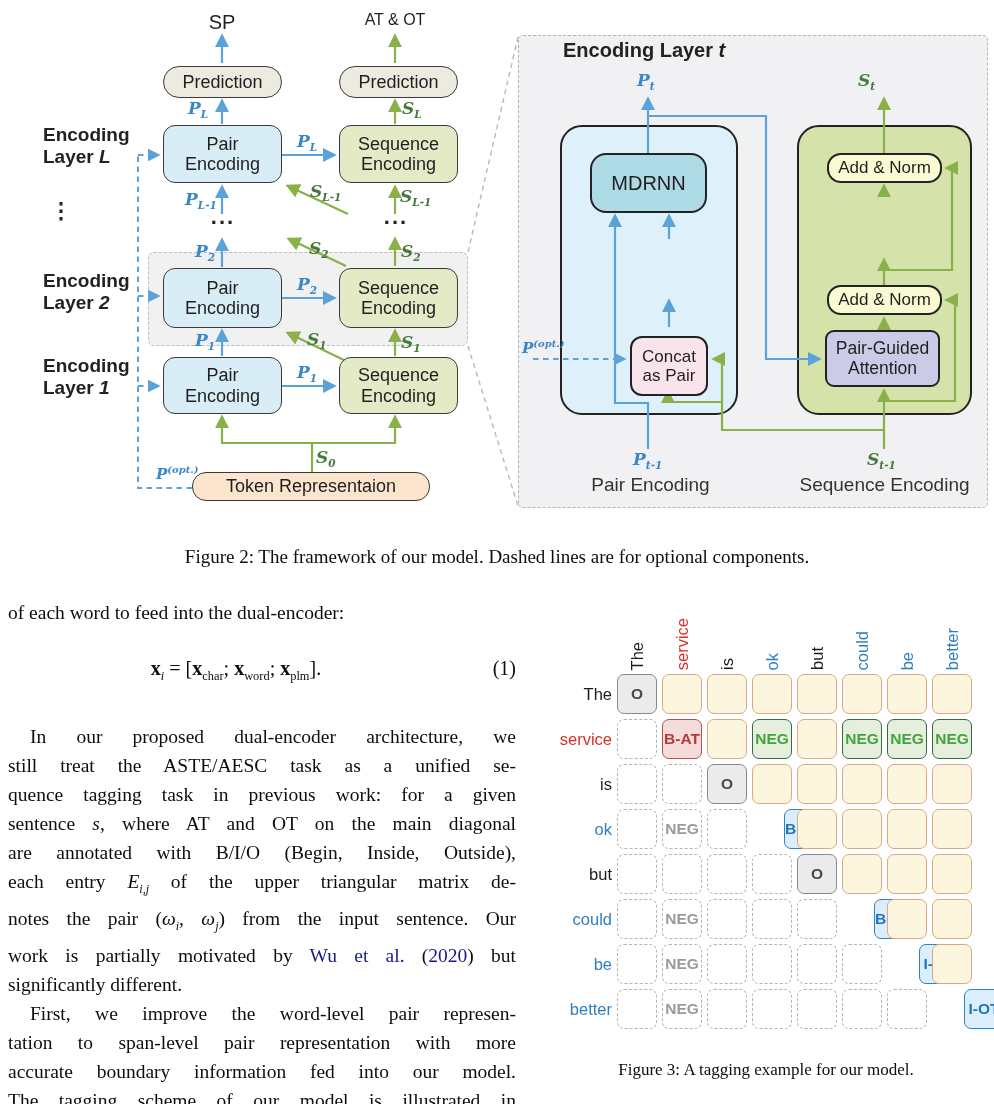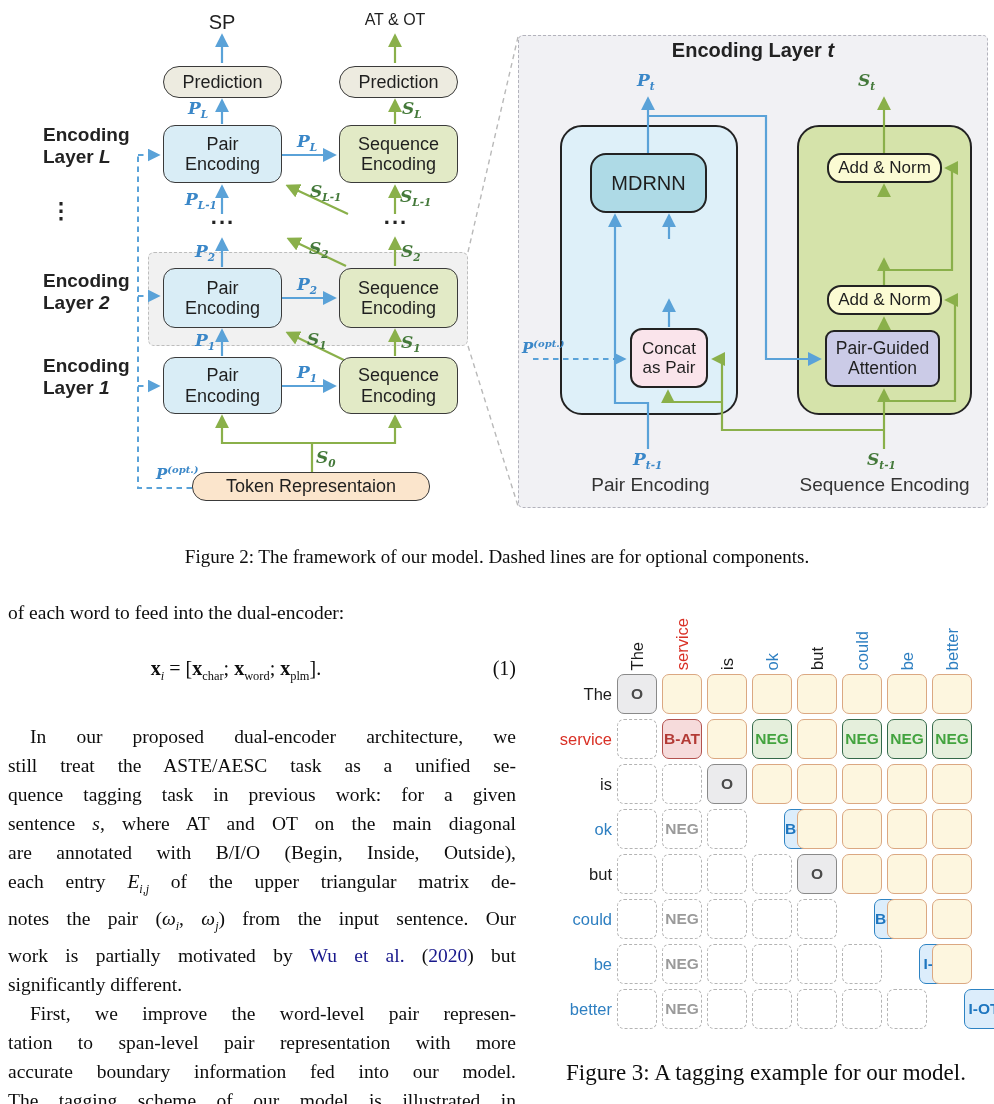--- a/index.html
+++ b/index.html
@@ -18,21 +18,21 @@
   .r2{border-width:2px;border-color:#222;}
   .flabel{position:absolute;color:#1f1f1f;z-index:5;}
   .enclabel{position:absolute;font-size:19px;font-weight:bold;color:#222;line-height:21.5px;z-index:5;}
   .enclabel i{font-weight:bold;}
   .ml{position:absolute;font-family:"DejaVu Serif",serif;font-style:italic;font-size:17px;
       font-weight:600;z-index:5;line-height:1;}
   .ml sub{font-size:10.5px;font-style:italic;}
   .ml sup{font-size:10px;font-style:italic;}
   .mblue{color:#3a87c8;}  .mgreen{color:#44793a;}
   .dots{position:absolute;font-size:22px;font-weight:bold;color:#222;z-index:5;letter-spacing:2px;}
-  .fig2-title{position:absolute;font-size:20px;font-weight:bold;color:#222;text-align:center;z-index:5;}
+  .fig2-title{position:absolute;font-size:20px;font-weight:bold;color:#222;z-index:5;}
   .fig-caption{position:absolute;font-family:"Liberation Serif",serif;font-size:19px;color:#0d0d0d;
                text-align:center;z-index:5;}
   .panel-cap{position:absolute;font-size:19px;color:#333;text-align:center;z-index:5;}
   
   .col-left{position:absolute;left:8px;top:598px;width:508px;font-family:"Liberation Serif",serif;
             font-size:19.5px;line-height:29px;color:#0d0d0d;}
   .col-left .jl{text-align:justify;text-align-last:justify;}
   .col-left sub{font-size:0.62em;}
   .cite{color:#18188c;}
   .eqrow{display:flex;align-items:baseline;margin:27px 0 31px 0;font-size:20px;}
@@ -49,21 +49,21 @@
   .cell{position:absolute;width:40px;height:40px;border-radius:7px;display:flex;align-items:center;
         justify-content:center;font-weight:bold;font-size:15.5px;box-sizing:border-box;}
   .k-cream{background:#fdf6df;border:1.6px solid #dba882;}
   .k-gray{background:#ebebed;border:1.6px solid #898989;color:#4a4a4a;}
   .k-bat{background:#f6dbdb;border:1.6px solid #b3524e;color:#b33a35;}
   .k-neg{background:#e5efdc;border:1.6px solid #34694a;color:#43a33f;}
   .k-ot{background:#dcedfb;border:1.6px solid #2d83c3;color:#1f76bf;margin-left:32px;}
   .k-dash{background:#fff;border:1.6px dashed #b4b4b4;}
   .k-negd{background:#fff;border:1.6px dashed #b4b4b4;color:#9a9a9a;}
   .fig3-caption{position:absolute;left:0;top:462px;width:420px;text-align:center;
-                font-family:"Liberation Serif",serif;font-size:23px;color:#0d0d0d;}
+                font-family:"Liberation Serif",serif;font-size:17px;color:#0d0d0d;}
 </style>
 </head>
 <body>
 
 <div class="page">
 
   <div class="fig2">
 
     <div class="panel region2" style="left:148px;top:252px;width:320px;height:94px;"></div>
     <div class="panel outer-panel" style="left:518px;top:35px;width:470px;height:473px;"></div>
@@ -181,21 +181,21 @@
     <div class="ml mgreen" style="left:307px;top:331px;"><span>S</span><sub>1</sub></div>
     <div class="ml mgreen" style="left:401px;top:334px;"><span>S</span><sub>1</sub></div>
     <div class="ml mblue" style="left:297px;top:364px;"><span>P</span><sub>1</sub></div>
     <div class="ml mgreen" style="left:316px;top:449px;"><span>S</span><sub>0</sub></div>
     <div class="ml mblue" style="left:156px;top:465px;font-size:15px;"><span>P</span><sup>(opt.)</sup></div>
 
     <div class="fig2-title" style="left:563px;top:39px;width:380px;">
       <span>Encoding Layer</span>&nbsp;<i>t</i>
     </div>
     <div class="fbox r2" style="left:590px;top:153px;width:117px;height:60px;border-radius:16px;background:#aedae6;font-size:20px;">MDRNN</div>
-    <div class="fbox r2" style="left:630px;top:328px;width:78px;height:60px;border-radius:12px;background:#fae4eb;font-size:17px;padding:0 4px;">Concat as Pair</div>
+    <div class="fbox r2" style="left:630px;top:336px;width:78px;height:60px;border-radius:12px;background:#fae4eb;font-size:17px;padding:0 4px;">Concat as Pair</div>
     <div class="fbox r2" style="left:827px;top:153px;width:115px;height:30px;border-radius:14px;background:#fbfbd3;font-size:17px;padding:0 4px;">Add &amp; Norm</div>
     <div class="fbox r2" style="left:827px;top:285px;width:115px;height:30px;border-radius:14px;background:#fbfbd3;font-size:17px;padding:0 4px;">Add &amp; Norm</div>
     <div class="fbox r2" style="left:825px;top:330px;width:115px;height:57px;border-radius:9px;background:#cbcbe7;font-size:17.5px;padding:0 6px;">Pair-Guided Attention</div>
 
     <div class="ml mblue" style="left:637px;top:72px;"><span>P</span><sub>t</sub></div>
     <div class="ml mgreen" style="left:858px;top:72px;"><span>S</span><sub>t</sub></div>
     <div class="ml mblue" style="left:633px;top:451px;"><span>P</span><sub>t-1</sub></div>
     <div class="ml mgreen" style="left:867px;top:451px;"><span>S</span><sub>t-1</sub></div>
     <div class="ml mblue" style="left:522px;top:339px;font-size:15px;"><span>P</span><sup>(opt.)</sup></div>
 

